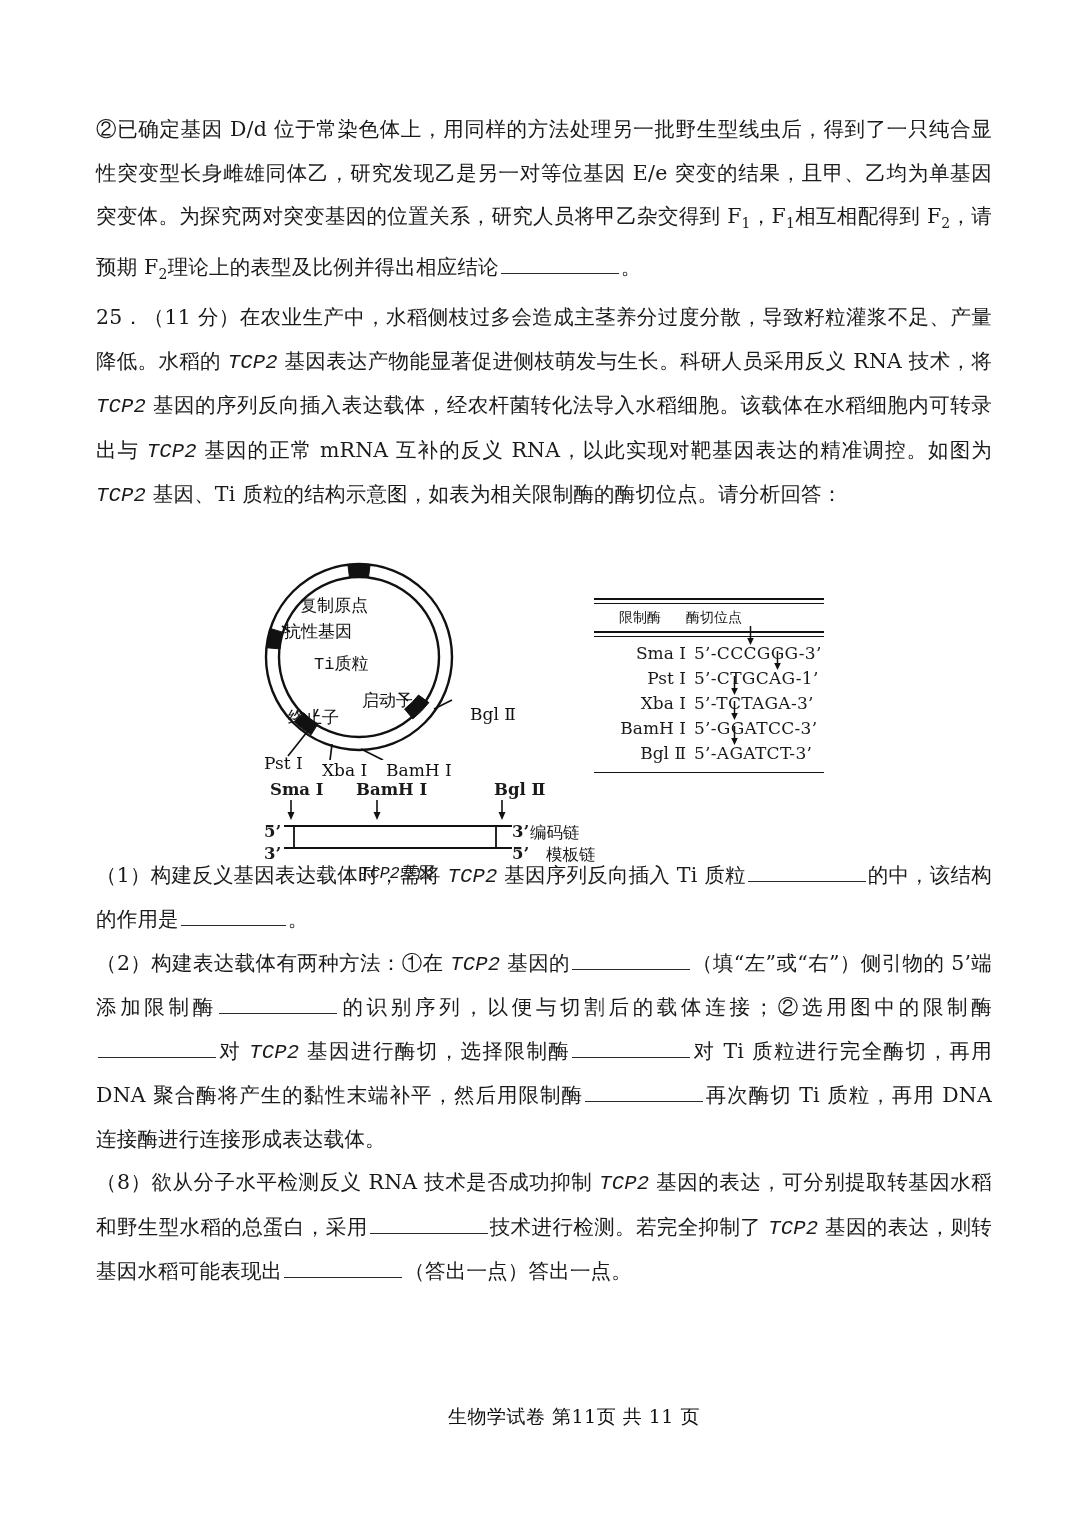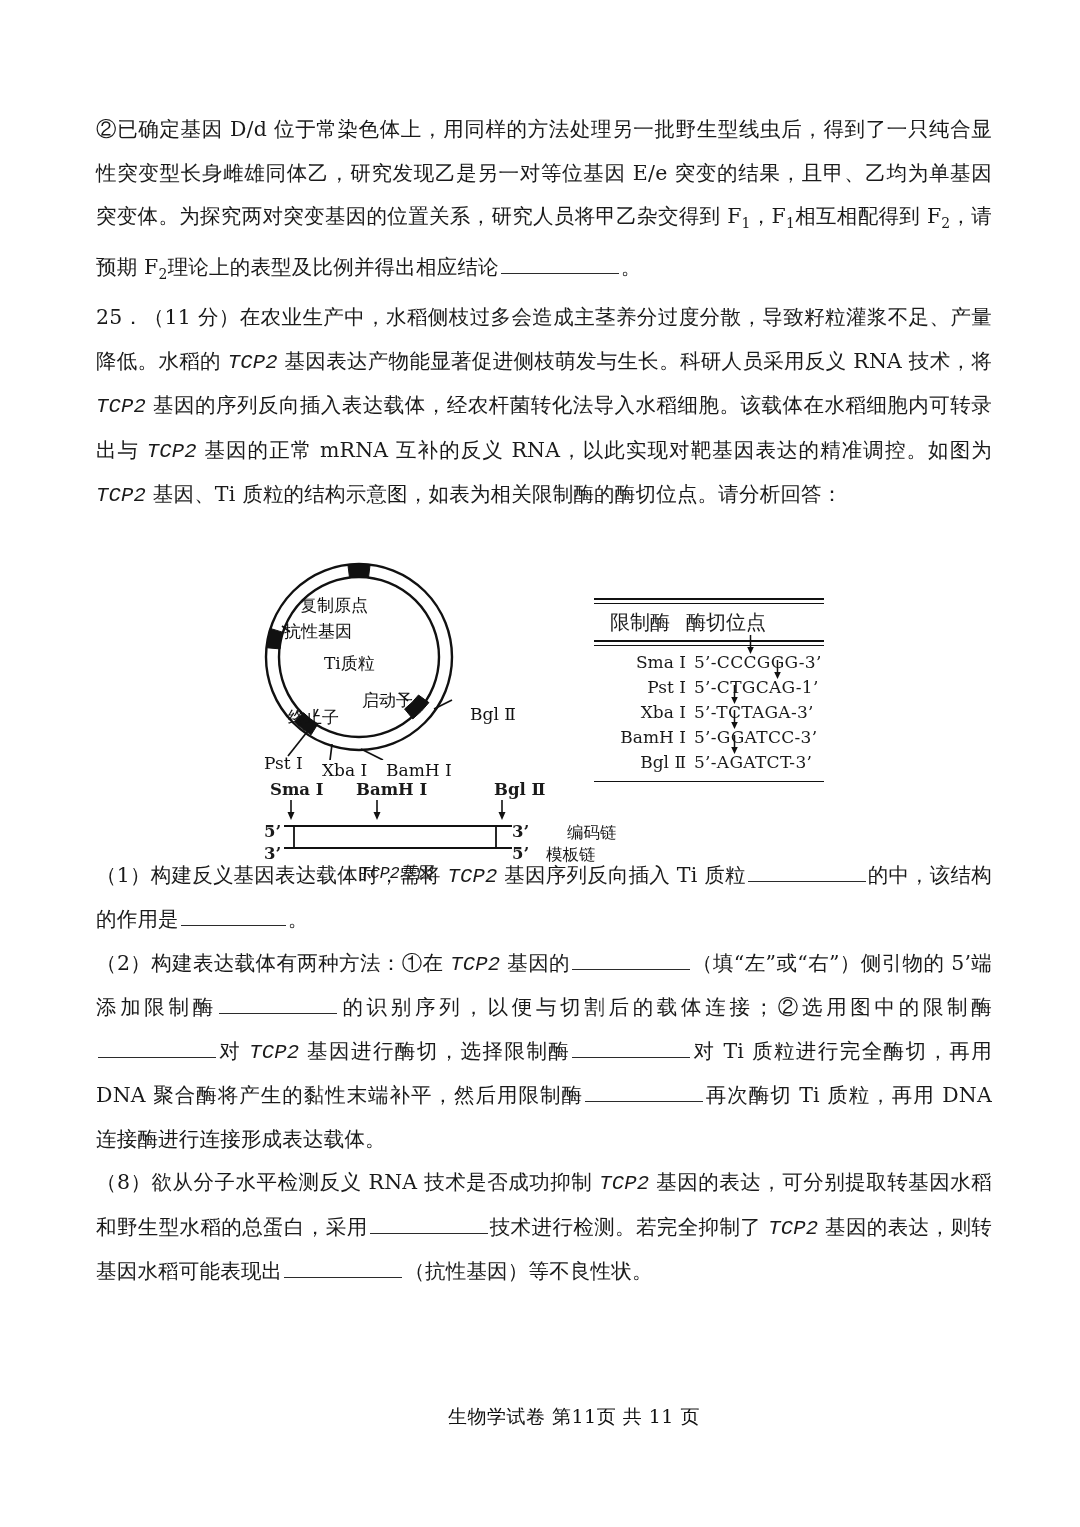--- a/index.html
+++ b/index.html
@@ -74,21 +74,21 @@
   }
   .plasmid-label {
     position: absolute;
     font-size: 17px;
     white-space: nowrap;
     color: #111;
     font-family: "DejaVu Serif", "Liberation Serif", serif;
   }
   .lab-ori   { left: 44px;  top: 40px; }
   .lab-res   { left: 28px;  top: 66px; }
-  .lab-ti    { left: 68px;  top: 98px; }
+  .lab-ti    { left: 58px;  top: 98px; font-family: Liberation Mono, monospace; }
   .lab-prom  { left: 106px; top: 135px; }
   .lab-term  { left: 32px;  top: 152px; }
 
   .site-label {
     position: absolute;
     font-size: 17px;
     white-space: nowrap;
     font-family: "DejaVu Serif", "Liberation Serif", serif;
     color: #111;
   }
@@ -101,21 +101,21 @@
   .enz-table {
     position: absolute;
     left: 498px;
     top: 50px;
     width: 230px;
   }
   .enz-top-rule   { border-top: 2.2px solid #111; height: 3px; }
   .enz-top-rule2  { border-top: 1.1px solid #111; height: 0px; }
   .enz-head {
     display: flex;
-    font-size: 20px;
+    font-size: 14px;
     padding: 5px 0 4px 0;
   }
   .enz-head .h1 { width: 92px; text-align: center; }
   .enz-head .h2 { flex: 1; text-align: left; }
   .enz-mid-rule { border-top: 2.2px solid #111; height: 3px; }
   .enz-mid-rule2 { border-top: 1.1px solid #111; height: 0; }
   .enz-rows { padding: 6px 0 4px 0; }
   .enz-row {
     display: flex;
     align-items: baseline;
@@ -153,21 +153,21 @@
   .g-bgl { left: 230px; top: 0px; }
   .gene-end {
     position: absolute;
     font-size: 16.5px;
     font-weight: bold;
   }
   .g5l { left: 0px;   top: 42px; }
   .g3l { left: 0px;   top: 64px; }
   .g3r { left: 248px; top: 42px; }
   .g5r { left: 248px; top: 64px; }
-  .g-strand1 { position: absolute; left: 266px; top: 42px; font-size: 16.5px; margin-left: 37px; }
+  .g-strand1 { position: absolute; left: 266px; top: 42px; font-size: 16.5px; }
   .g-strand2 { position: absolute; left: 266px; top: 64px; font-size: 16.5px; margin-left: 16px; }
   .g-name { position: absolute; left: 96px; top: 82px; font-size: 16.5px; }
 
   
   .footer {
     position: absolute;
     left: 12px;
     top: 1404px;
     width: 1080px;
     text-align: center;
@@ -198,21 +198,21 @@
 
     <p class="para q-block">
       <span>（1）构建反义基因表达载体时，需将 </span><span class="it">TCP2</span><span> 基因序列反向插入 Ti 质粒</span><span class="blank blank-lg"></span><span>的中，该结构的作用是</span><span class="blank blank-md"></span><span>。</span>
     </p>
 
     <p class="para q-block">
       <span>（2）构建表达载体有两种方法：①在 </span><span class="it">TCP2</span><span> 基因的</span><span class="blank blank-lg"></span><span>（填“左”或“右”）侧引物的 5’端添加限制酶</span><span class="blank blank-lg"></span><span>的识别序列，以便与切割后的载体连接；②选用图中的限制酶</span><span class="blank blank-lg"></span><span>对 </span><span class="it">TCP2</span><span> 基因进行酶切，选择限制酶</span><span class="blank blank-lg"></span><span>对 Ti 质粒进行完全酶切，再用 DNA 聚合酶将产生的黏性末端补平，然后用限制酶</span><span class="blank blank-lg"></span><span>再次酶切 Ti 质粒，再用 DNA 连接酶进行连接形成表达载体。</span>
     </p>
 
     <p class="para q-block">
-      <span>（8）欲从分子水平检测反义 RNA 技术是否成功抑制 </span><span class="it">TCP2</span><span> 基因的表达，可分别提取转基因水稻和野生型水稻的总蛋白，采用</span><span class="blank blank-lg"></span><span>技术进行检测。若完全抑制了 </span><span class="it">TCP2</span><span> 基因的表达，则转基因水稻可能表现出</span><span class="blank blank-lg"></span><span>（抗性基因）等不良性状。</span>
+      <span>（8）欲从分子水平检测反义 RNA 技术是否成功抑制 </span><span class="it">TCP2</span><span> 基因的表达，可分别提取转基因水稻和野生型水稻的总蛋白，采用</span><span class="blank blank-lg"></span><span>技术进行检测。若完全抑制了 </span><span class="it">TCP2</span><span> 基因的表达，则转基因水稻可能表现出</span><span class="blank blank-lg"></span><span>（答出一点）答出一点。</span>
     </p>
 
   </div>
 
   <div class="figure">
 
     <div class="plasmid">
       <svg class="ring-outer" viewBox="0 0 206 206">
 
         <circle cx="103" cy="103" r="93" fill="none" stroke="#111" stroke-width="2.4"></circle>

